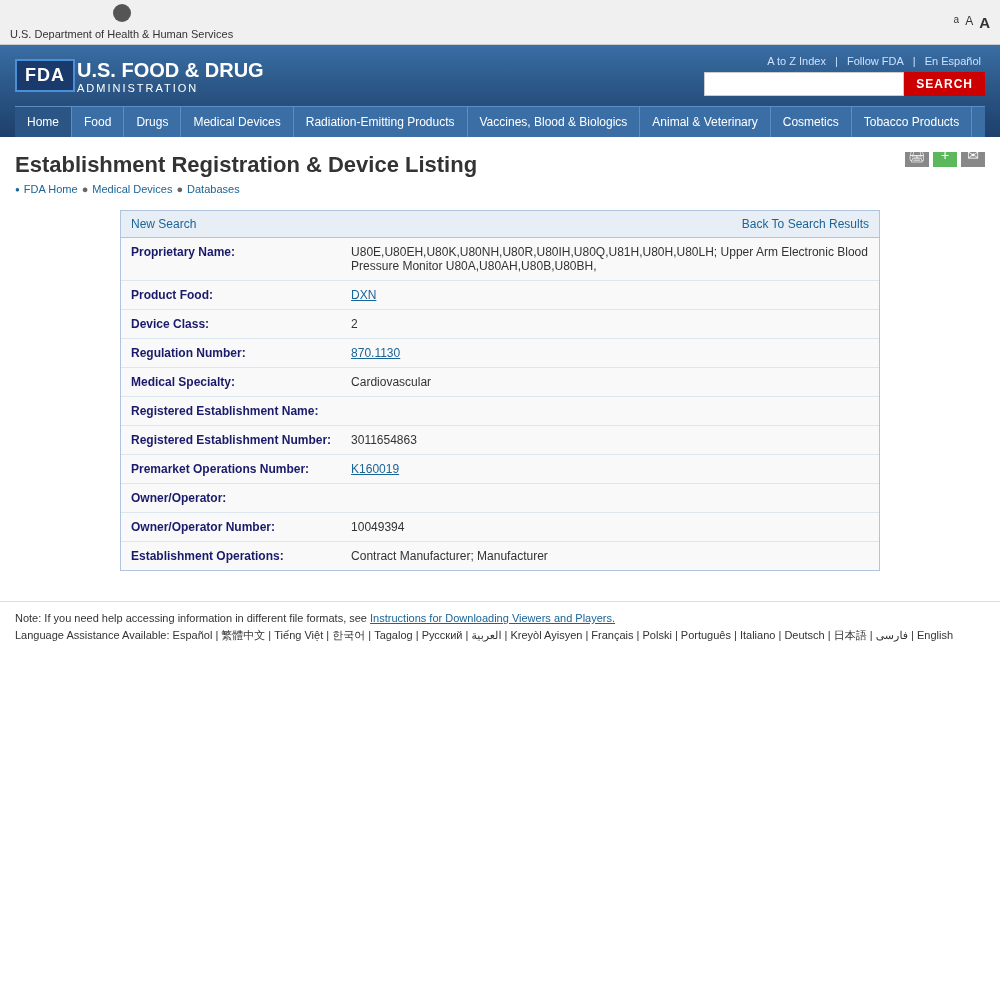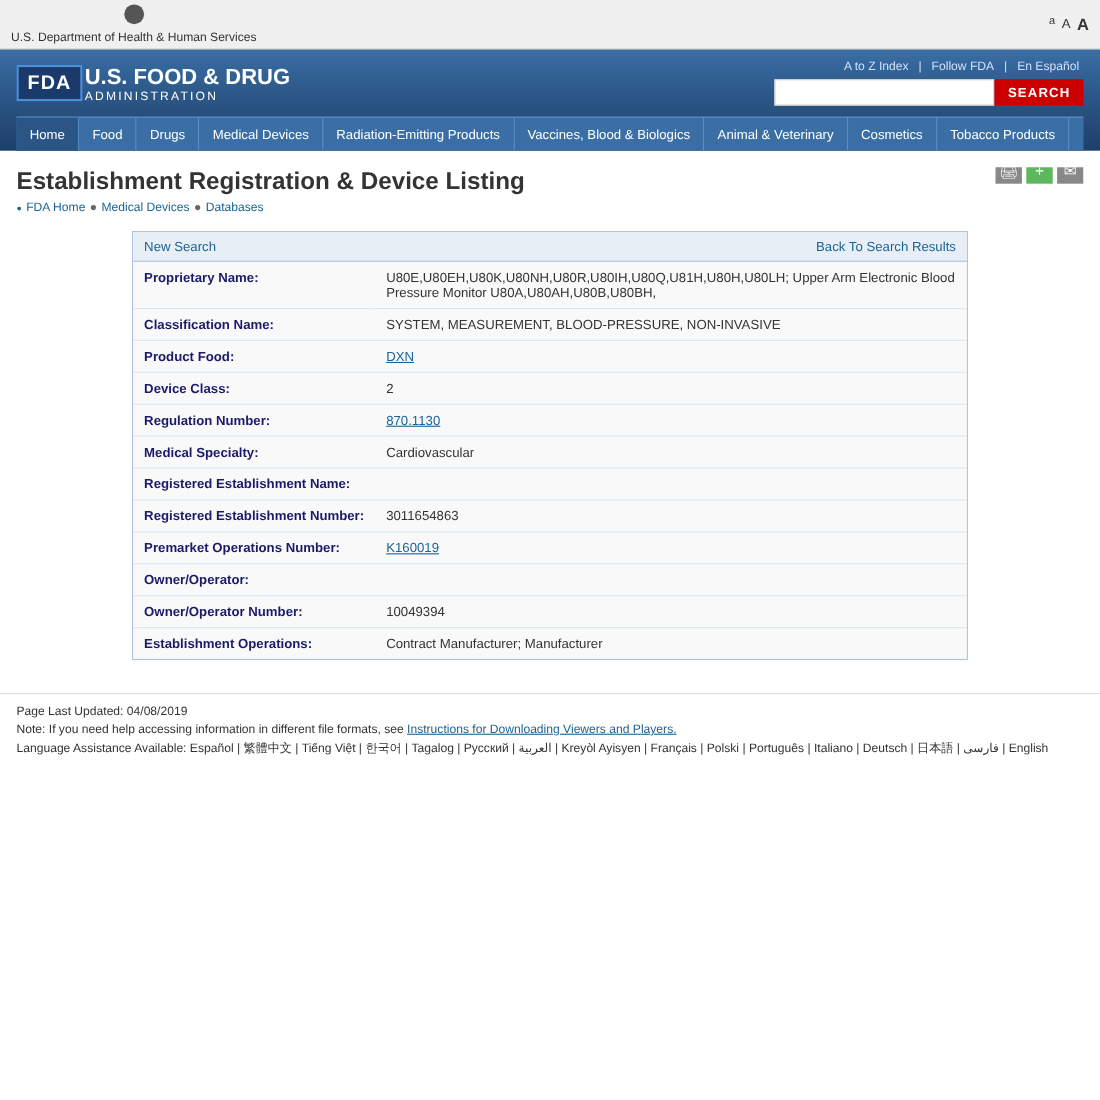--- a/index.html
+++ b/index.html
@@ -290,24 +290,20 @@
       <a>New Search</a>
       <a>Back To Search Results</a>
     </div>
     <table class="data-table">
       <tbody id="table-body">
       <tr>
             <td class="label-col">Proprietary Name:</td>
             <td class="value-col">U80E,U80EH,U80K,U80NH,U80R,U80IH,U80Q,U81H,U80H,U80LH; Upper Arm Electronic Blood Pressure Monitor U80A,U80AH,U80B,U80BH,</td>
           </tr>
           <tr>
-            <td class="label-col">Classification Name:</td>
-            <td class="value-col">SYSTEM, MEASUREMENT, BLOOD-PRESSURE, NON-INVASIVE</td>
-          </tr>
-          <tr>
             <td class="label-col">Product Food:</td>
             <td class="value-col"><a href="#">DXN</a></td>
           </tr>
           <tr>
             <td class="label-col">Device Class:</td>
             <td class="value-col">2</td>
           </tr>
           <tr>
             <td class="label-col">Regulation Number:</td>
             <td class="value-col"><a href="#">870.1130</a></td>
@@ -339,21 +335,20 @@
           <tr>
             <td class="label-col">Establishment Operations:</td>
             <td class="value-col">Contract Manufacturer; Manufacturer</td>
           </tr>
         </tbody>
     </table>
   </div>
 </div>
 
 <div class="footer">
-  <div class="update-line">Page Last Updated: 04/08/2019</div>
   <div class="note-line">
     <span>Note: If you need help accessing information in different file formats, see</span>
     <a>Instructions for Downloading Viewers and Players.</a>
   </div>
   <div class="lang-line">
     <span>Language Assistance Available: Español | 繁體中文 | Tiếng Việt | 한국어 | Tagalog | Русский | العربية | Kreyòl Ayisyen | Français | Polski | Português | Italiano | Deutsch | 日本語 | فارسی | English</span>
   </div>
 </div>
 
 </body></html>

